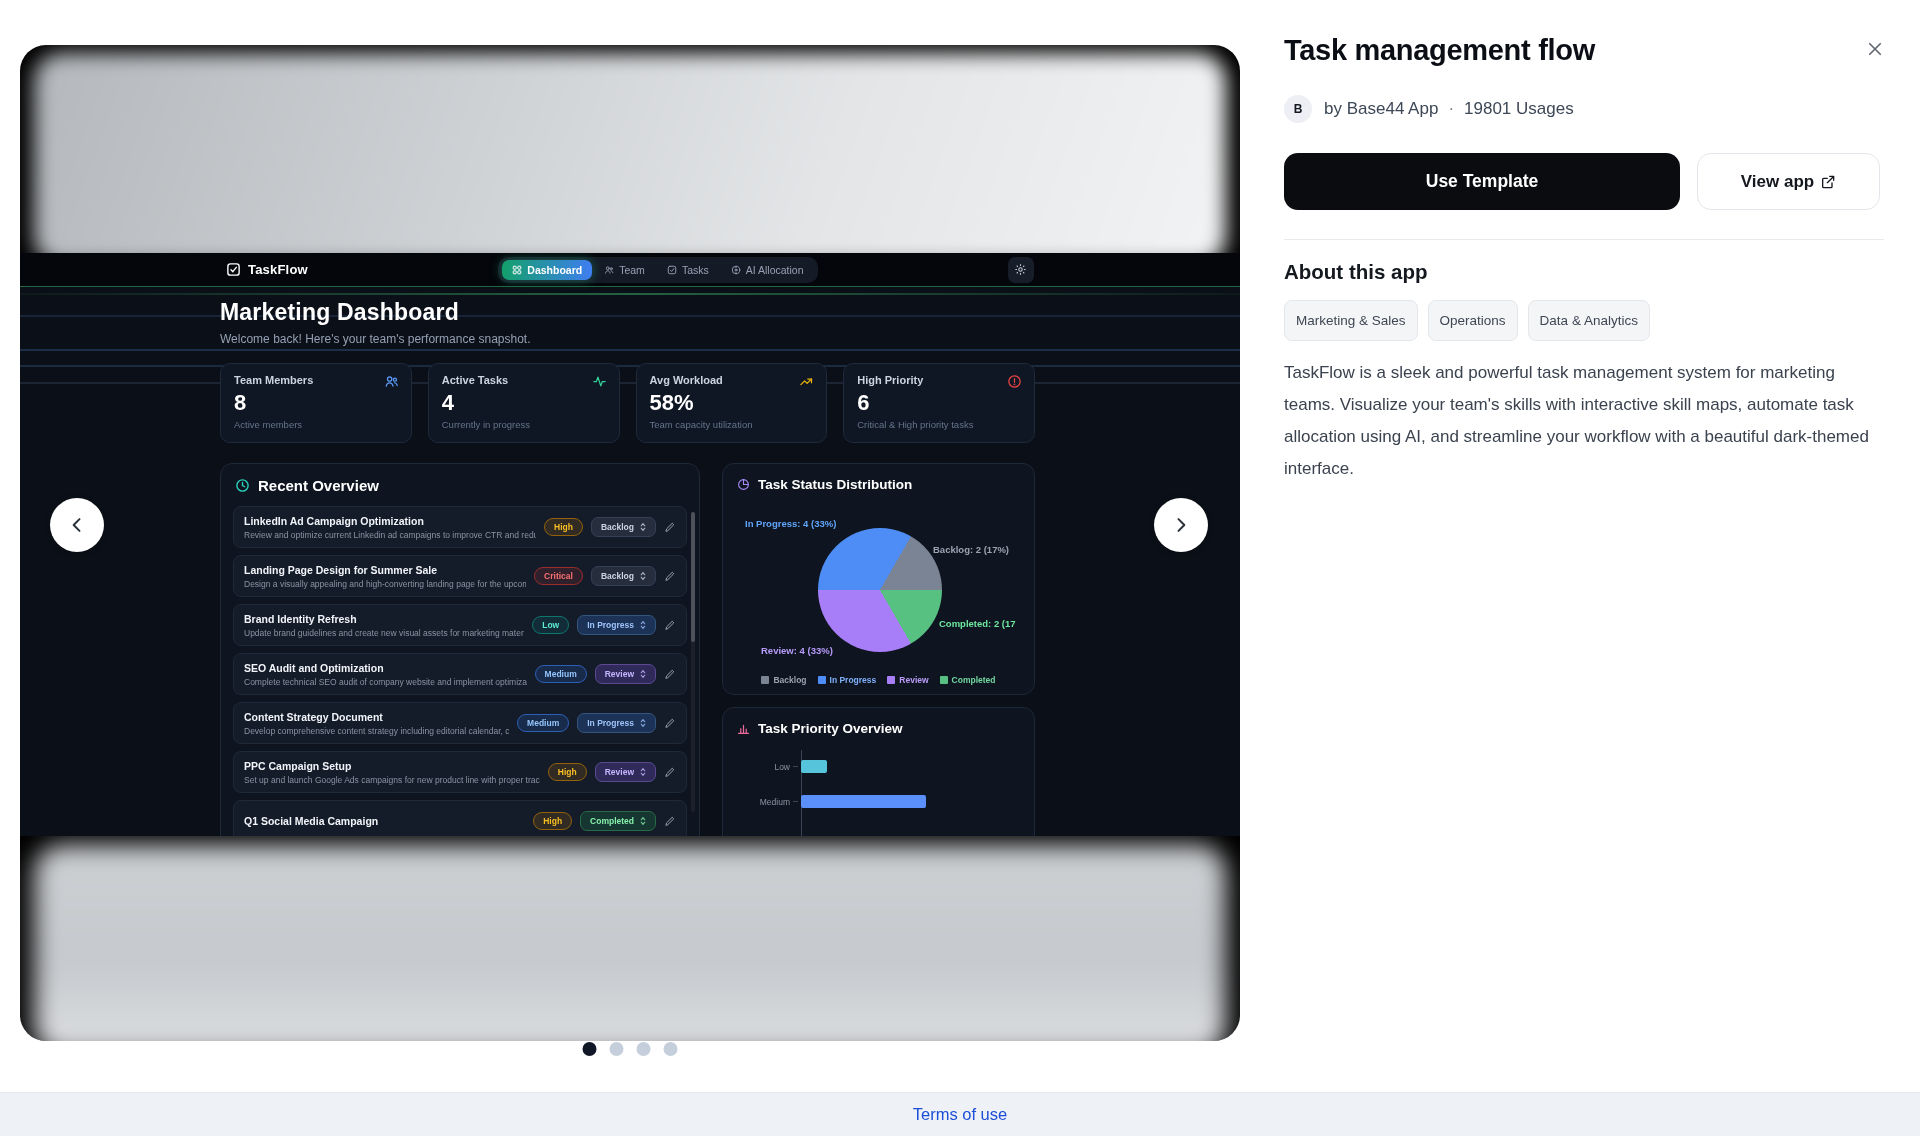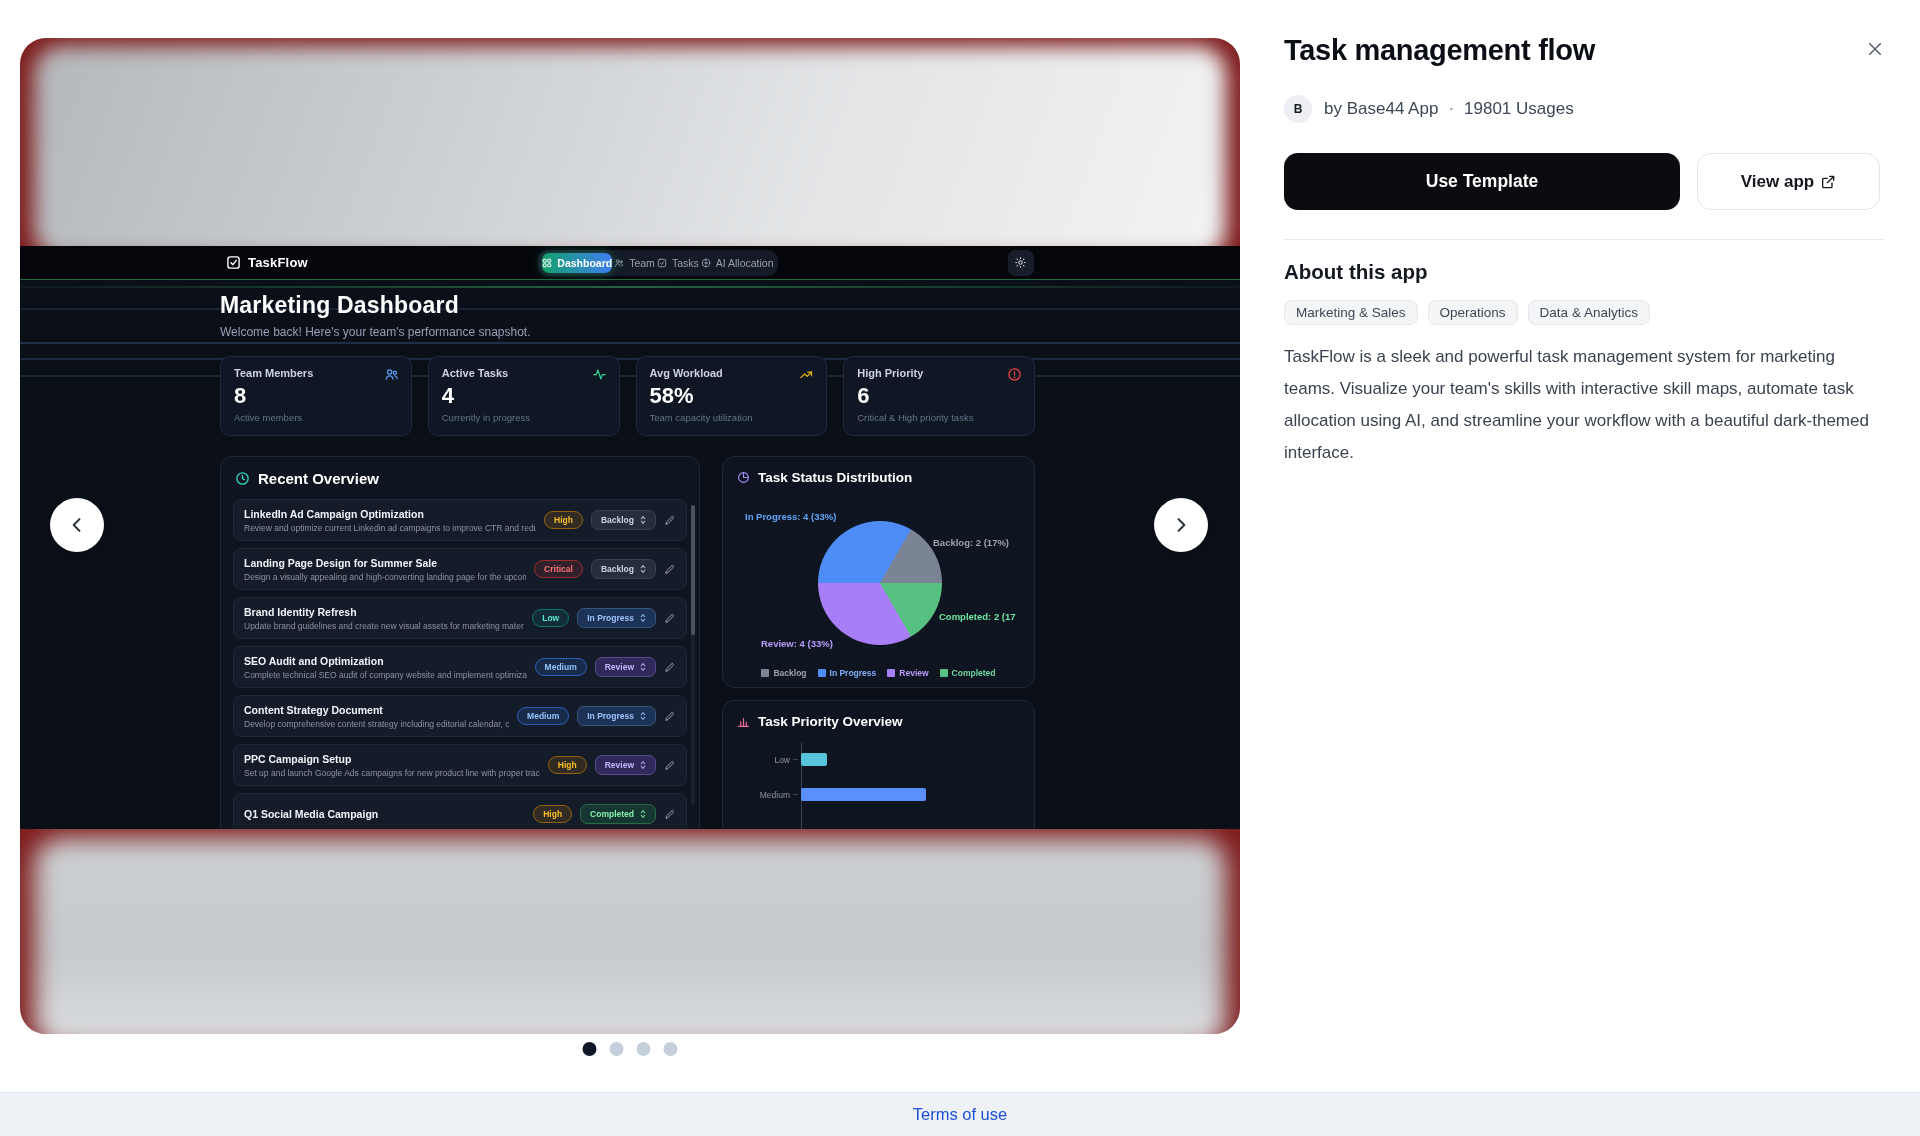--- a/index.html
+++ b/index.html
@@ -2,35 +2,35 @@
 <html><head>
 <meta charset="utf-8">
 <style>
   * { margin:0; padding:0; box-sizing:border-box; }
   html,body { background:#fff; }
   body { font-family:"Liberation Sans", sans-serif; }
   .page { position:relative; width:1920px; height:1136px; background:#fff; overflow:hidden; }
 
   
   .carousel { position:absolute; left:0; top:0; width:1260px; height:1092px; }
-  .preview-card { position:absolute; left:20px; top:38px; width:1220px; height:996px; border-radius:26px; overflow:hidden; background:#7f1d1d; }
+  .preview-card { position:absolute; left:20px; top:45px; width:1220px; height:996px; border-radius:26px; overflow:hidden; background:#000000; }
   .blur-top { position:absolute; left:14px; right:14px; top:8px; height:212px; border-radius:28px;
               background:linear-gradient(110deg,#b4b8bc 0%,#cfd2d5 38%,#e3e5e7 66%,#f2f3f4 100%); filter:blur(10px); }
   .blur-bottom { position:absolute; left:14px; right:14px; top:800px; height:210px; border-radius:28px;
               background:linear-gradient(180deg,#cdd0d3 0%,#c6c9cd 55%,#dddfe2 100%); filter:blur(12px); }
 
   
   .dashboard { position:absolute; left:0; right:0; top:208px; height:583px; background:#0b0f17; overflow:hidden; }
   .db-nav { position:relative; height:34px; background:#04060b; display:flex; align-items:center; padding:0 206px;
             border-bottom:1px solid rgba(74,222,128,.45); }
   .brand { display:flex; align-items:center; gap:7px; color:#fff; }
   .brand svg { width:15px; height:15px; }
   .brand-name { font-size:13px; font-weight:700; letter-spacing:.2px; }
   .nav-pills { display:flex; align-items:center; gap:2px; background:#141a26; border-radius:10px; padding:3px 4px; margin:0 auto; }
-  .nav-pill { display:flex; align-items:center; gap:5px; font-size:10.5px; color:#98a1b3; padding:4px 0; border-radius:7px; }
+  .nav-pill { display:flex; align-items:center; gap:5px; font-size:10.5px; color:#98a1b3; padding:4px 10px; border-radius:7px; }
   .nav-pill svg { width:10px; height:10px; }
   .nav-pill.active { background:linear-gradient(90deg,#13a06b,#3f7ef0); color:#fff; font-weight:600;
                      box-shadow:0 0 12px rgba(38,160,120,.55); }
   .gear-btn { width:26px; height:26px; border-radius:7px; background:#171d29; color:#c4ccd8; display:flex; align-items:center; justify-content:center; }
   .gear-btn svg { width:13px; height:13px; }
 
   .scanline { position:absolute; left:0; right:0; height:2px; pointer-events:none; }
   .sl1 { top:40px; background:linear-gradient(90deg,rgba(74,222,128,.05),rgba(74,222,128,.4),rgba(74,222,128,.05)); }
   .sl2 { top:62px;  background:rgba(96,165,250,.14); }
   .sl3 { top:96px;  background:rgba(96,165,250,.22); }
@@ -125,21 +125,21 @@
   .byline-sep { color:#77808d; }
   .btn-row { margin-top:30px; display:flex; gap:17px; }
   .btn-primary { width:396px; height:57px; border-radius:14px; background:#0a0c10; color:#fff; border:none; font-family:inherit;
                  font-size:17.5px; font-weight:600; cursor:pointer; }
   .btn-secondary { width:183px; height:57px; border-radius:14px; background:#fff; border:1px solid #e3e6ea; color:#15181e;
                  font-family:inherit; font-size:17px; font-weight:600; cursor:pointer; display:flex; align-items:center; justify-content:center; gap:6px; }
   .btn-secondary svg { width:16px; height:16px; }
   .divider { margin-top:29px; height:1px; background:#e8eaee; }
   .about-head { margin-top:20px; font-size:20.5px; font-weight:700; color:#14181f; }
   .tags { margin-top:16px; display:flex; gap:10px; }
-  .tag { background:#f4f5f7; border:1px solid #e4e6ea; border-radius:8px; padding:4px 11px; font-size:13.5px; color:#3f4754; }
+  .tag { background:#f4f5f7; border:1px solid #e4e6ea; border-radius:8px; padding:12px 11px; font-size:13.5px; color:#3f4754; }
   .about-text { margin-top:16px; width:588px; font-size:17px; line-height:32px; color:#3b434f; }
 
   
   .footer { position:absolute; left:0; right:0; top:1092px; height:44px; background:#eef2f7; border-top:1px solid #e3e8ef;
             display:flex; align-items:center; justify-content:center; }
   .footer a { font-size:16.5px; color:#1d4ed8; text-decoration:none; cursor:pointer; }
 </style>
 </head>
 <body>
 

